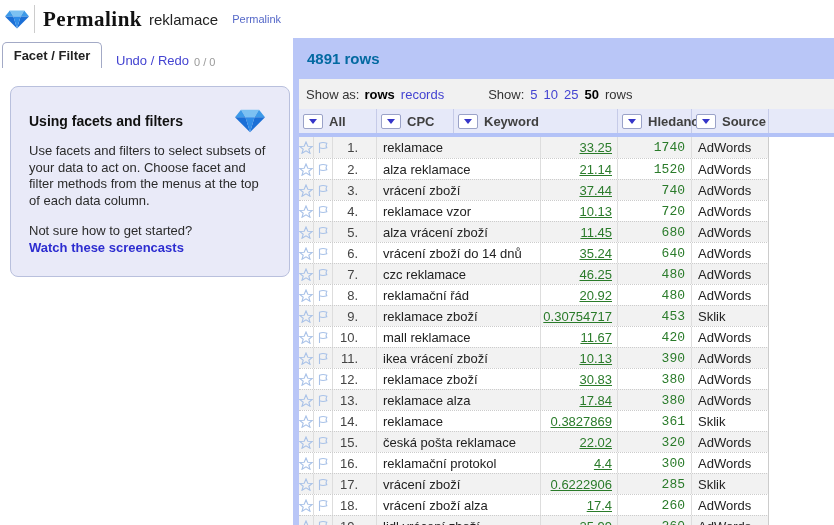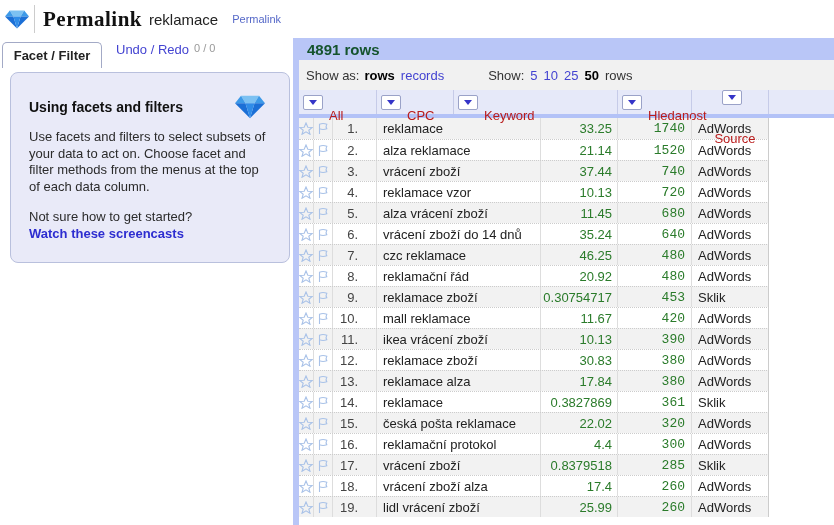--- a/index.html
+++ b/index.html
@@ -11,62 +11,62 @@
   .logo-wrap { width:34px; display:flex; justify-content:center; }
   .topbar .vdiv { width:1px; height:28px; background:#ccc; margin-right:8px; }
   .logotype { font-family:"Liberation Serif", serif; font-weight:bold; font-size:21px; color:#111; letter-spacing:0.5px; }
   .project-name { font-size:15px; color:#222; margin-left:7px; }
   .permalink { font-size:11px; color:#5568c8; margin-left:14px; cursor:pointer; }
 
   
   .left-panel { position:absolute; left:0; top:38px; width:292px; height:487px; background:#fff; }
   .tabs { position:relative; height:30px; padding-left:2px; display:flex; align-items:flex-end; }
   .tab-active { height:26px; width:100px; background:#fff; border:1px solid #a3aac6; border-bottom:none; border-radius:5px 5px 0 0; font-weight:bold; font-size:13px; display:flex; align-items:center; justify-content:center; cursor:pointer; }
-  .tab-inactive { height:26px; display:flex; align-items:flex-start; margin-left:14px; cursor:pointer; }
+  .tab-inactive { height:26px; display:flex; align-items:flex-end; margin-left:14px; cursor:pointer; }
   .tab-inactive .tab-link { color:#4343d1; font-size:13px; }
   .tab-inactive .tab-count { color:#999; font-size:11px; margin-left:5px; }
 
-  .facet-box { position:absolute; left:10px; top:34px; width:280px; height:191px; background:#e9eaf8; border:1px solid #b9c0dd; border-radius:8px; padding:26px 18px 0 18px; font-size:13px; }
+  .facet-box { position:absolute; left:10px; top:48px; width:280px; height:191px; background:#e9eaf8; border:1px solid #b9c0dd; border-radius:8px; padding:26px 18px 0 18px; font-size:13px; }
   .facet-gem { float:right; margin:-5px 6px 6px 10px; }
   .facet-title { font-size:14px; font-weight:bold; color:#111; margin-bottom:14px; }
   .facet-body { line-height:16.5px; color:#2b2b2b; margin-bottom:14px; }
   .facet-q { line-height:16.5px; color:#2b2b2b; }
   .facet-link { display:inline-block; font-weight:bold; color:#2d2dd0; cursor:pointer; line-height:16.5px; }
 
   
   .data-panel { position:absolute; left:293px; top:38px; width:541px; height:487px; background:#fff; border-left:6px solid #b9c6f7; }
-  .rows-bar { height:22px; background:#b9c6f7; font-size:15px; font-weight:bold; color:#14532d; display:flex; align-items:center; padding-left:8px; }
+  .rows-bar { height:41px; background:#b9c6f7; font-size:15px; font-weight:bold; color:#0369a1; display:flex; align-items:center; padding-left:8px; }
   .toolbar { height:30px; background:#f1f1f1; font-size:13px; display:flex; align-items:center; padding-left:7px; color:#333; white-space:pre; }
   .toolbar .lbl { color:#333; }
   .toolbar .mode-current { font-weight:bold; color:#000; margin-left:5px; }
   .toolbar .tlink { color:#4343d1; cursor:pointer; margin-left:6px; }
   .toolbar .show-lbl { margin-left:44px; }
   .toolbar .size-current { font-weight:bold; color:#000; margin-left:6px; }
   .toolbar .suffix { margin-left:6px; }
 
   
   .grid-header { height:28px; background:#e6e9f9; border-bottom:4px solid #b3c2f7; display:flex; font-size:13px; }
   .hcell { display:flex; align-items:center; padding-left:4px; border-right:1px solid #c6cbe8; height:24px; }
-  .hc-all{width:78px;} .hc-keyword{width:164px;} .hc-cpc{width:77px;} .hc-hled{width:74px;} .hc-source{width:77px;flex-direction:column;}
+  .hc-all{width:78px;} .hc-keyword{width:164px;} .hc-cpc{width:77px;} .hc-hled{width:74px;} .hc-source{width:77px;}
   .hc-fill{ flex:1; border-right:none; }
-  .hlabel { font-weight:normal; color:#b91c1c; margin-left:6px;margin-top:26px; }
+  .hlabel { font-weight:bold; color:#404040; margin-left:6px; }
   .dd-btn { width:20px; height:15px; background:#fff; border:1px solid #9aa2c8; border-radius:2px; display:inline-flex; align-items:center; justify-content:center; cursor:pointer; flex:none; }
   .dd-tri { width:0; height:0; border-left:4px solid transparent; border-right:4px solid transparent; border-top:5px solid #3535c8; }
 
   
   .grid-body { width:470px; font-size:13px; }
   .grow { display:flex; height:21px; align-items:center; border-top:1px dotted #ccc; background:#fff; }
   .grow:first-child { border-top:none; }
   .grow:nth-child(odd) { background:#f2f2f2; }
   .cell { height:100%; display:flex; align-items:center; border-right:1px solid #ddd; overflow:hidden; white-space:nowrap; }
   .c-star { width:15px; justify-content:center; cursor:pointer; }
   .c-flag { width:19px; justify-content:center; cursor:pointer; }
   .c-idx { width:44px; justify-content:flex-end; padding-right:18px; color:#444; }
   .c-kw { width:164px; padding-left:6px; cursor:default; }
-  .c-cpc { width:77px; justify-content:flex-end; padding-right:5px; color:#2a7b2a; }
+  .c-cpc { width:77px; justify-content:flex-end; padding-right:5px; color:#2a7b2a;text-decoration:underline; }
   .c-hled { width:74px; justify-content:flex-end; padding-right:6px; color:#2a7b2a;font-family:Liberation Mono, monospace; }
   .c-src { width:77px; padding-left:6px; border-right:1px solid #ccc; }
 </style>
 </head>
 <body>
 
 <div class="page">
 
   <div class="topbar">
     <div class="logo-wrap">
@@ -458,21 +458,21 @@
         <path d="M7 1 L8.8 5.2 L13.3 5.4 L9.8 8.2 L11 12.3 L7 9.9 L3 12.3 L4.2 8.2 L0.7 5.4 L5.2 5.2 Z" fill="none" stroke="#a9c2e8" stroke-width="1.1"></path>
       </svg>
     </div>
     <div class="cell c-flag">
       <svg width="14" height="13" viewBox="0 0 14 13">
         <path d="M3.5 12 L3.5 2.2 Q7 0.8 10.8 2.2 Q9.4 4.4 10.8 6.8 Q7 8.2 3.5 6.8" fill="none" stroke="#a9c2e8" stroke-width="1.1"></path>
       </svg>
     </div>
     <div class="cell c-idx">17.</div>
     <div class="cell c-kw">vrácení zboží</div>
-    <div class="cell c-cpc">0.8379518</div>
+    <div class="cell c-cpc">0.6222906</div>
     <div class="cell c-hled">285</div>
     <div class="cell c-src">Sklik</div>
   </div>
 
   <div class="grow">
     <div class="cell c-star">
       <svg width="14" height="13" viewBox="0 0 14 13">
         <path d="M7 1 L8.8 5.2 L13.3 5.4 L9.8 8.2 L11 12.3 L7 9.9 L3 12.3 L4.2 8.2 L0.7 5.4 L5.2 5.2 Z" fill="none" stroke="#a9c2e8" stroke-width="1.1"></path>
       </svg>
     </div>

